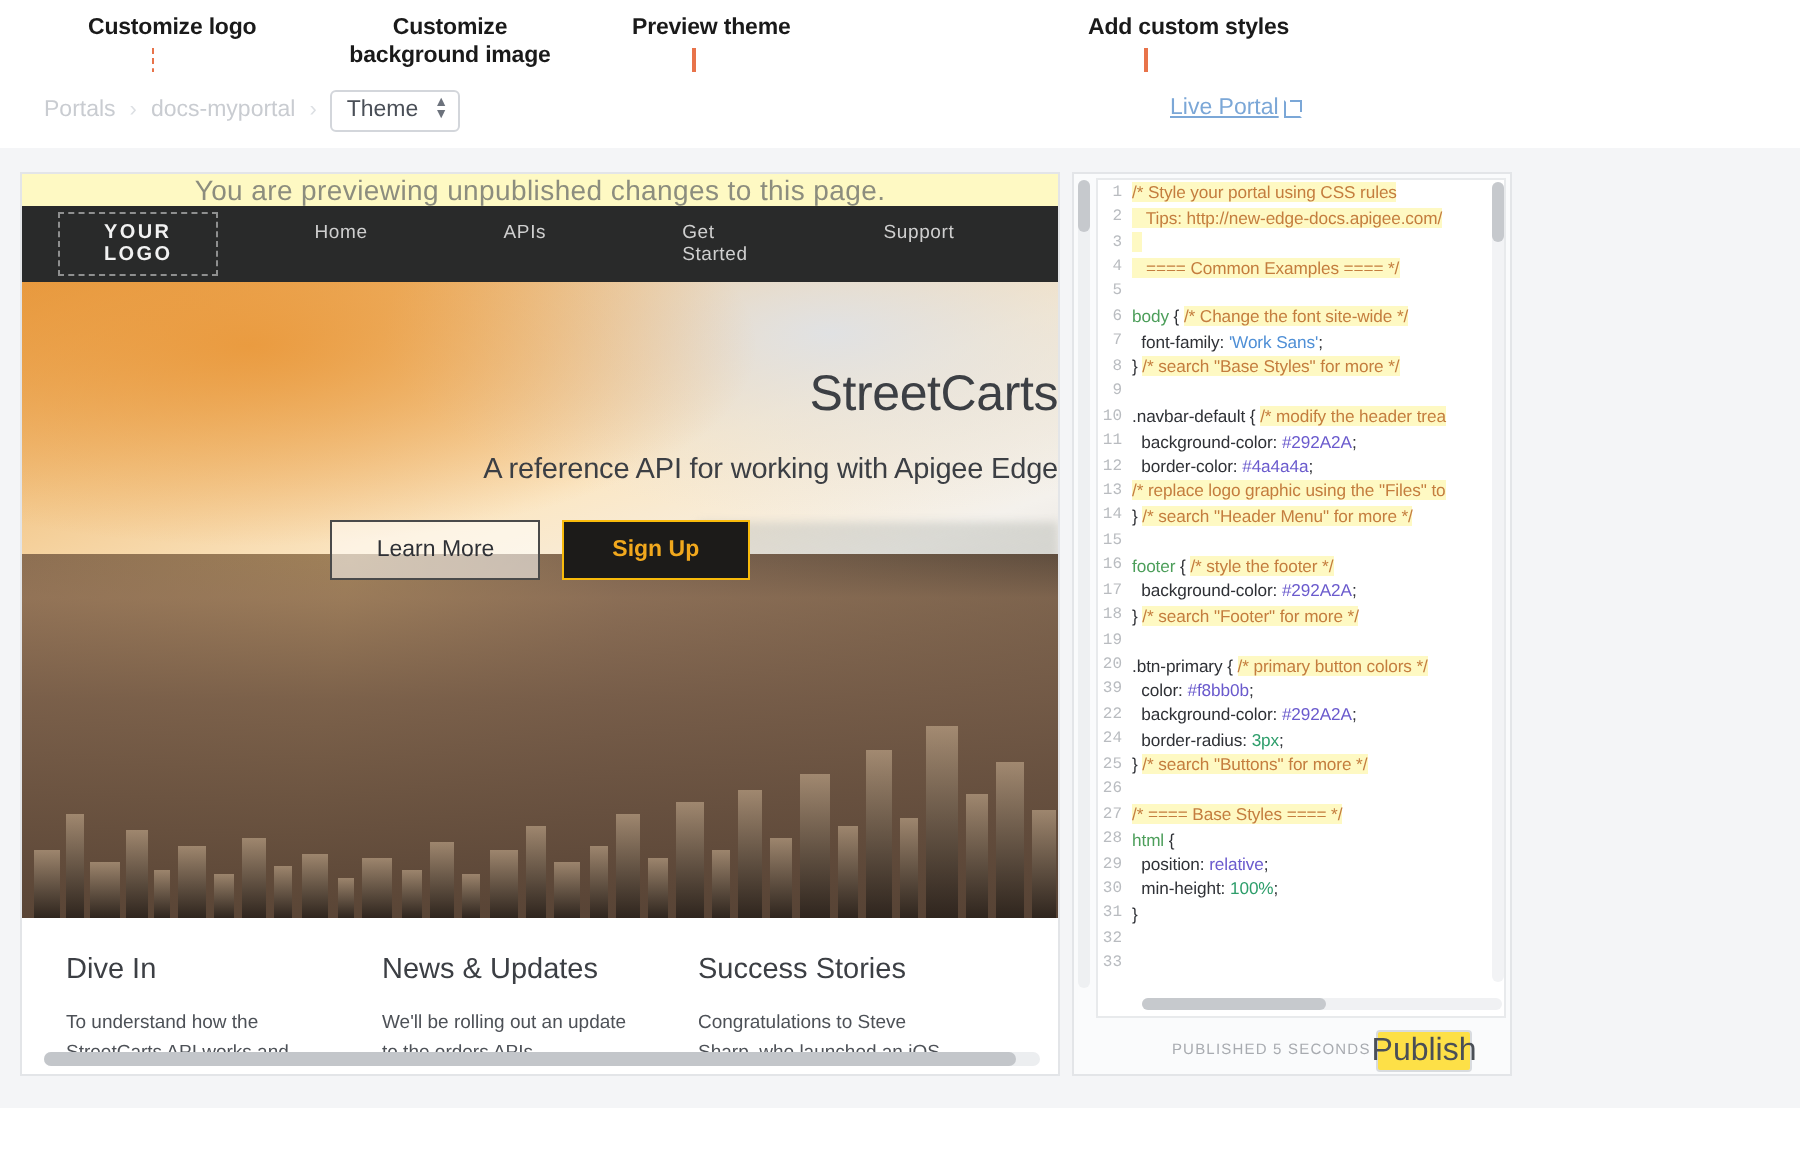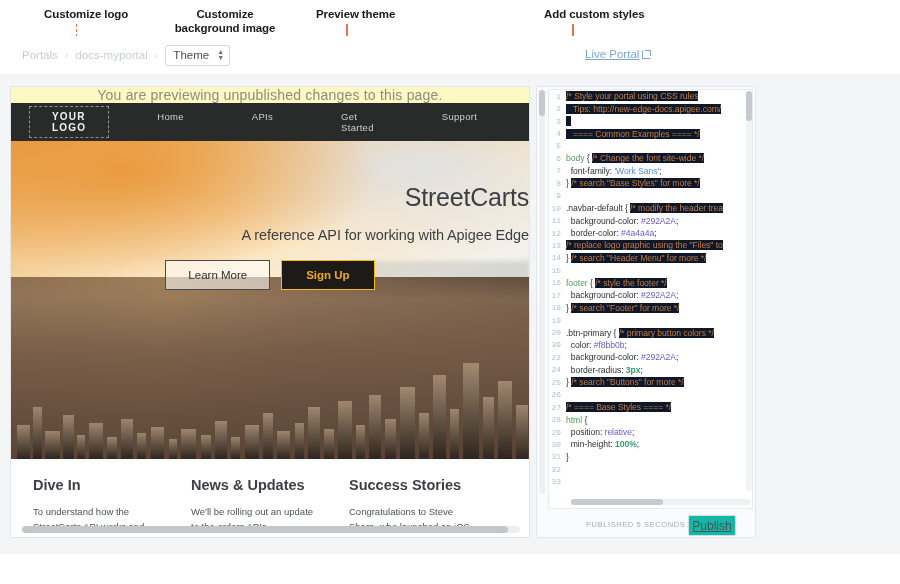--- a/index.html
+++ b/index.html
@@ -152,21 +152,21 @@
     background: #1c1b19; border: 1px solid #f8bb0b;
     color: #f1a81d; font-size: 11.5px; font-weight: bold; padding: 8px 24px;
   }
 
   .cards {
     background: #ffffff; padding: 18px 22px 0 22px;
     display: flex; gap: 0;
   }
   .card { flex: 1; padding-right: 26px; }
   .card h3 {
-    font-size: 14.5px; font-weight: bold; color: #3c3f44; margin-bottom: 11px;
+    font-size: 14.5px; font-weight: normal; color: #3c3f44; margin-bottom: 11px;
   }
   .card p { font-size: 9.5px; line-height: 15px; color: #4d5157; }
 
   .hscroll {
     position: absolute; left: 11px; bottom: 4px; width: 498px; height: 7px;
     background: #eceef0; border-radius: 4px;
   }
   .hscroll i { display: block; width: 486px; height: 7px; background: #c3c6ca; border-radius: 4px; }
 
   
@@ -190,24 +190,24 @@
   .ln {
     width: 17px; flex: 0 0 17px; text-align: right; padding-right: 5px;
     font-family: "Liberation Mono", monospace; font-size: 8px; color: #b9bcc0;
   }
   .code {
     flex: 1; white-space: pre; overflow: hidden;
     font-family: "Liberation Sans", sans-serif; font-size: 8.6px;
     color: #2f3136; letter-spacing: -0.05px;
   }
   .tk-sel { color: #4c9e5a; }
-  .tk-com { color: #c47d3e; background: #0f172a; }
+  .tk-com { color: #c47d3e; background: #fef9c3; }
   .tk-str { color: #4f8fd6; }
   .tk-val { color: #6a5acd; }
-  .tk-num { color: #2e9e6b; font-weight: bold; }
+  .tk-num { color: #2e9e6b; }
   .tk-kw  { color: #6a5acd; }
   .cursor {
     display: inline-block; width: 1px; height: 9px; background: #2f3136;
     vertical-align: -1px; margin-right: -1px;
   }
   .editor-scroll-r {
     position: absolute; right: 3px; top: 4px; width: 6px; height: 400px;
     background: #f2f3f5; border-radius: 3px;
   }
   .editor-scroll-r i { display: block; width: 6px; height: 30px; background: #c6c9cd; border-radius: 3px; }
@@ -217,23 +217,23 @@
   }
   .code-hscroll i { display: block; width: 92px; height: 6px; background: #c6c9cd; border-radius: 3px; }
   .published-note {
     position: absolute; left: 0; right: 0; bottom: 8px;
     text-align: center; font-size: 7.5px; color: #a8abb0; letter-spacing: 0.6px;
   }
 
   .publish-btn {
     position: absolute; left: 698px; top: 515px;
     width: 48px; height: 21px;
-    border: 1px solid #d8dbdf; background: #14b8a6; border-radius: 2px;
-    font-size: 12px; color: #4a4f57;
-    display: flex; align-items: center; justify-content: center; text-decoration: underline;
+    border: 1px solid #d8dbdf; background: #fde047; border-radius: 2px;
+    font-size: 16px; color: #4a4f57;
+    display: flex; align-items: center; justify-content: center;
   }
 </style>
 </head>
 <body>
 
 <div id="root">
 
   <div class="anno-label" style="left:44px; top:8px;">Customize logo</div>
   <div class="anno-line dashed" style="left:76px; top:24px; height:94px;"></div>
 

